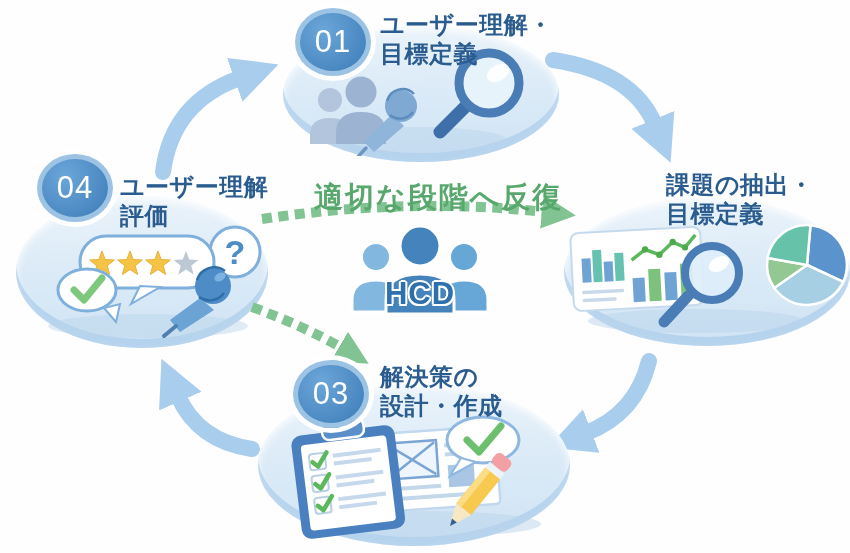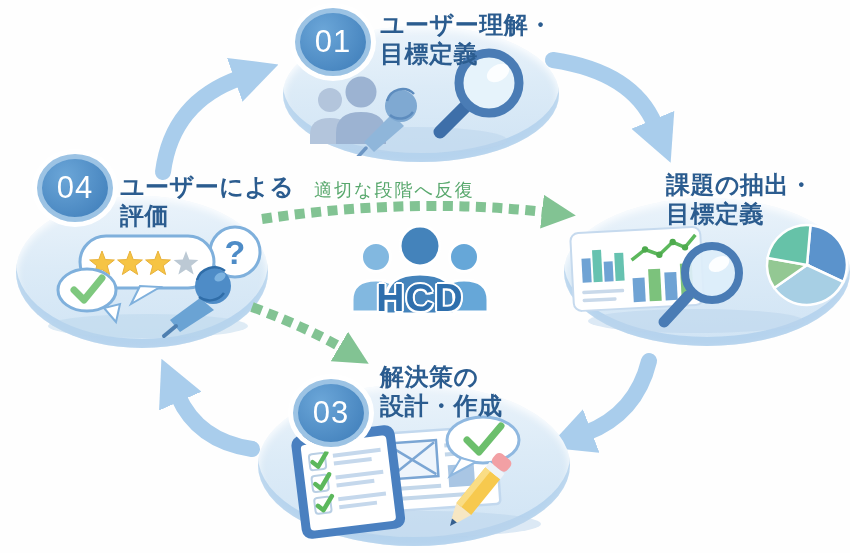--- a/index.html
+++ b/index.html
@@ -21,25 +21,25 @@
     border:5px solid #9cc3e4; box-shadow:0 0 0 5px #ffffff;
     display:flex; align-items:center; justify-content:center;
     color:#ffffff; font-weight:normal; font-size:31px; letter-spacing:1px;
   }
   .step-title {
     position:absolute; z-index:5; font-weight:bold; font-size:24px;
     line-height:1.22; color:#2b5c8f; letter-spacing:.5px; white-space:nowrap;
   }
   .loop-label {
     position:absolute; z-index:5; left:314px; top:178px;
-    font-weight:normal; font-size:18px; color:#58a86d; letter-spacing:2px; white-space:nowrap;
+    font-weight:bold; font-size:29px; color:#58a86d; letter-spacing:2px; white-space:nowrap;
   }
   .hcd-label {
     position:absolute; z-index:5; left:372px; top:276px; width:96px; text-align:center;
-    font-weight:bold; font-size:39px; color:#2e6fad; letter-spacing:1px;
+    font-weight:bold; font-size:31px; color:#2e6fad; letter-spacing:1px;
     text-shadow:2px 0 0 #fff,-2px 0 0 #fff,0 2px 0 #fff,0 -2px 0 #fff,
                 1.5px 1.5px 0 #fff,-1.5px 1.5px 0 #fff,1.5px -1.5px 0 #fff,-1.5px -1.5px 0 #fff;
   }
   .qmark { font-family:"Liberation Sans","DejaVu Sans",sans-serif; }
 </style>
 </head>
 <body>
 
 <div class="canvas">
 
@@ -204,40 +204,40 @@
         <path d="M0,0 L3.4,1.7 L0,3.4 Z" fill="#82c393"></path>
       </marker>
     </defs>
     <path d="M262,219 Q410,197 545,212" fill="none" stroke="#82c393" stroke-width="10" stroke-dasharray="10 6.5" marker-end="url(#mg)"></path>
     <path d="M252,307 Q308,328 342,348" fill="none" stroke="#82c393" stroke-width="10" stroke-dasharray="10 6.5" marker-end="url(#mg)"></path>
   </svg>
 
   <div class="badge" style="left:295px;top:8px">
       <span>01</span>
     </div>
-  <div class="badge" style="left:293px;top:379px">
+  <div class="badge" style="left:293px;top:360px">
       <span>03</span>
     </div>
   <div class="badge" style="left:37px;top:154px">
       <span>04</span>
     </div>
 
   <div class="step-title" style="left:380px;top:10px">
     <span>ユーザー理解・</span><br>
     <span>目標定義</span>
   </div>
   <div class="step-title" style="left:380px;top:362px">
     <span>解決策の</span><br>
     <span>設計・作成</span>
   </div>
   <div class="step-title" style="left:666px;top:170px">
     <span>課題の抽出・</span><br>
     <span>目標定義</span>
   </div>
   <div class="step-title" style="left:120px;top:172px">
-    <span>ユーザーによる</span><br>
+    <span>ユーザー理解</span><br>
     <span>評価</span>
   </div>
 
   <div class="loop-label">適切な段階へ反復</div>
   <div class="hcd-label">HCD</div>
 
 </div>
 
 </body></html>

